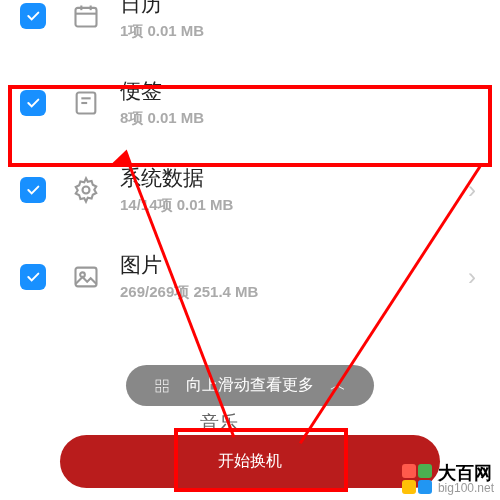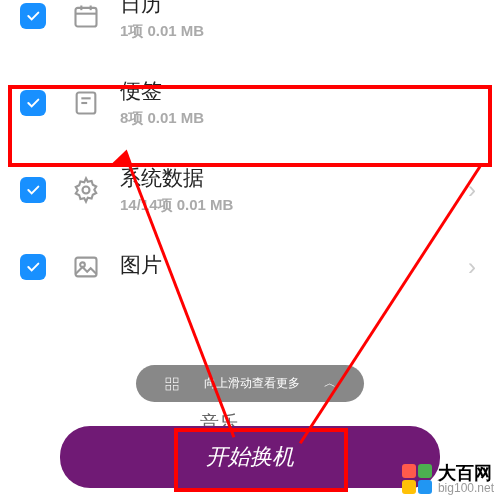--- a/index.html
+++ b/index.html
@@ -64,41 +64,40 @@
     }
     
     .hint-pill {
       position: absolute;
       top: 365px; left: 50%;
       transform: translateX(-50%);
       background: #888;
       color: #fff;
       padding: 10px 28px;
       border-radius: 24px;
-      font-size: 12px;
-      display: flex;
-      align-items: center;
-      gap: 24px;
+      font-size: 16px;
+      display: flex;
+      align-items: center;
+      gap: 16px;
     }
     .hint-pill .grid-icon { width: 16px; height: 16px; }
     
     .primary-btn {
       position: absolute;
       bottom: 12px;
       left: 50%;
       transform: translateX(-50%);
-      background: #701a75;
+      background: #b91c1c;
       color: #fff;
-      font-size: 22px;
+      font-size: 16px;
       padding: 16px 0;
       width: 380px;
       border-radius: 30px;
       text-align: center;
       border: none;
-      font-style: italic;
     }
     
     .partial-music {
       position: absolute;
       top: 410px;
       left: 200px;
       font-size: 19px;
       color: #666;
     }
     
@@ -187,20 +186,21 @@
   </div>
   <div class="item-icon">
     <svg viewBox="0 0 24 24">
         <rect x="3" y="4" width="18" height="16" rx="2"></rect>
         <circle cx="9" cy="10" r="2"></circle>
         <path d="M3 18l6-6 4 4 3-3 5 5"></path>
       </svg>
   </div>
   <div class="item-text">
     <div class="item-title">图片</div>
+    <div class="item-sub">269/269项  251.4 MB</div>
   </div>
   <div class="chevron">›</div>
 </div>
 
 <div class="hint-pill">
   <svg class="grid-icon" viewBox="0 0 24 24">
       <rect x="3" y="3" width="7" height="7" fill="none" stroke="#fff"></rect>
       <rect x="14" y="3" width="7" height="7" fill="none" stroke="#fff"></rect>
       <rect x="3" y="14" width="7" height="7" fill="none" stroke="#fff"></rect>
       <rect x="14" y="14" width="7" height="7" fill="none" stroke="#fff"></rect>

